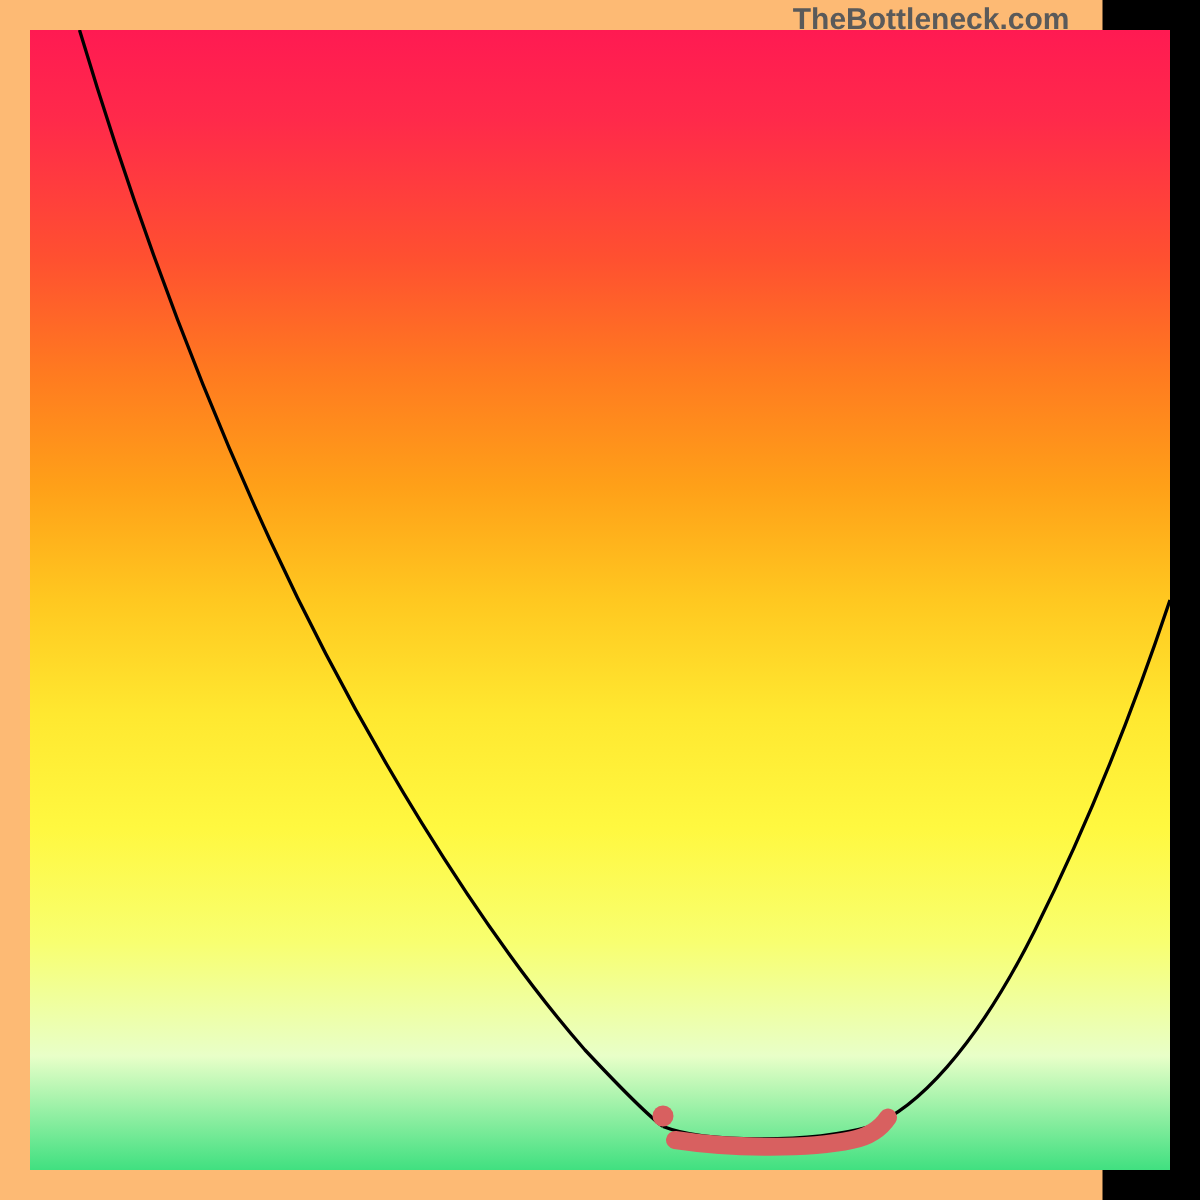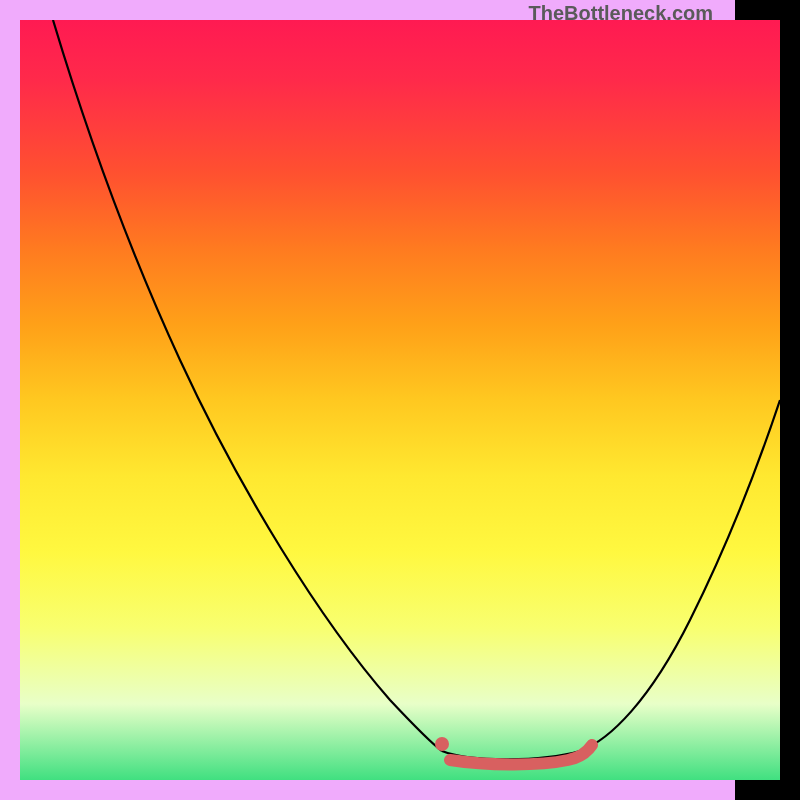--- a/index.html
+++ b/index.html
@@ -1,17 +1,17 @@
 <!DOCTYPE html>
 <html><head>
 <meta charset="utf-8">
 <style>
   * { margin: 0; padding: 0; box-sizing: border-box; }
   html, body { width: 800px; height: 800px; overflow: hidden; background: #000; }
-  .container { position: relative; width: 735px; height: 800px; background: #f0abfc; }
+  .container { position: relative; width: 735px; height: 800px; background: #fdba74; }
   .plot-area {
     position: absolute;
     left: 20px;
     top: 20px;
     width: 760px;
     height: 760px;
     background: linear-gradient(to bottom,
       #ff1a52 0%,
       #ff2a4a 8%,
       #ff5030 20%,

